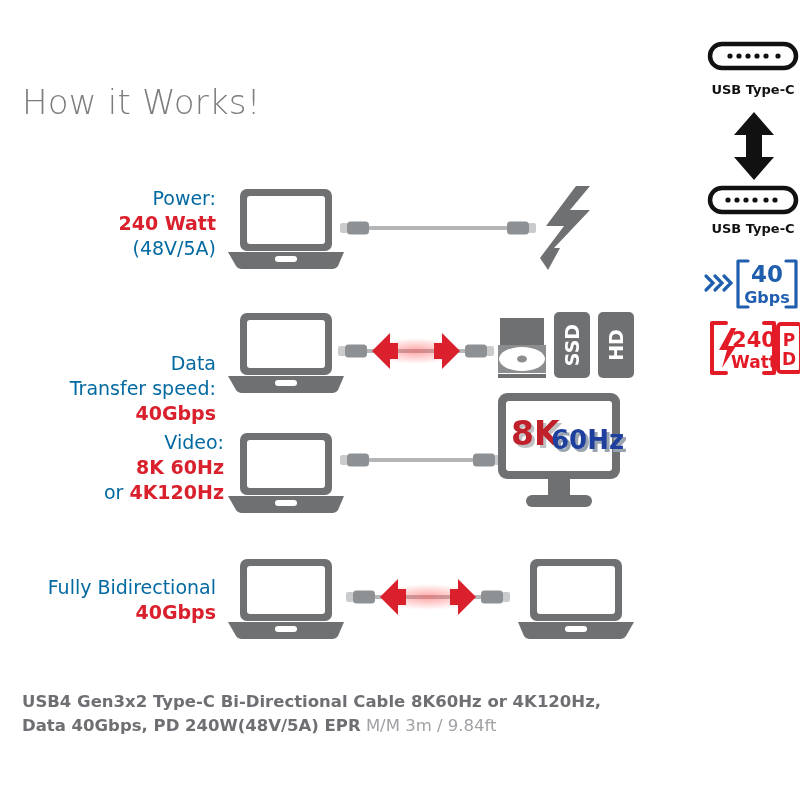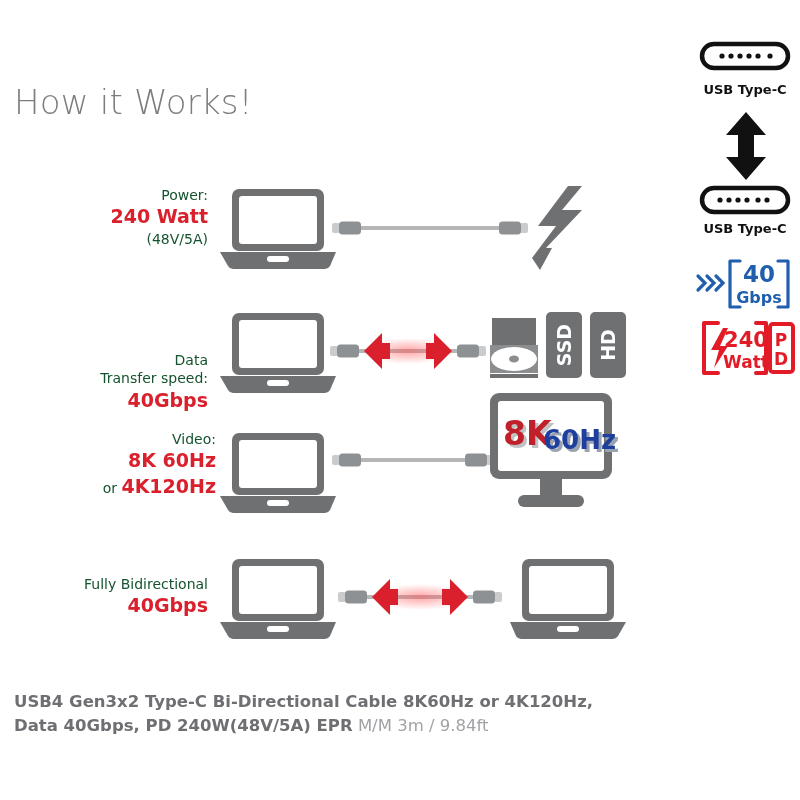--- a/index.html
+++ b/index.html
@@ -9,21 +9,21 @@
   }
   body {
     width: 800px;
     height: 800px;
     position: relative;
     font-family: "Liberation Sans", sans-serif;
     overflow: hidden;
   }
   #stage {
     position: absolute;
-    left: 0; top: 0;
+    left: 8px; top: 0;
     width: 632px; height: 800px; text-decoration: underline;
   }
   .abs { position: absolute; }
 
   
   #title {
     left: 14px; top: 82px;
     font-size: 34px;
     font-weight: 300;
     color: #7d7d7d;
@@ -32,22 +32,22 @@
     font-family: "DejaVu Sans", sans-serif;
   }
 
   
   .row-label {
     text-align: right;
     line-height: 1.32;
     white-space: nowrap;
   }
   .lbl-gray {
-    color: #14532d;
-    font-size: 14px;
+    color: #0369a1;
+    font-size: 19px;
     font-weight: 400;
     font-family: "DejaVu Sans", sans-serif;
   }
   .lbl-red {
     color: #d9202c;
     font-size: 19px;
     font-weight: bold;
     font-family: "DejaVu Sans", sans-serif;
   }
 

